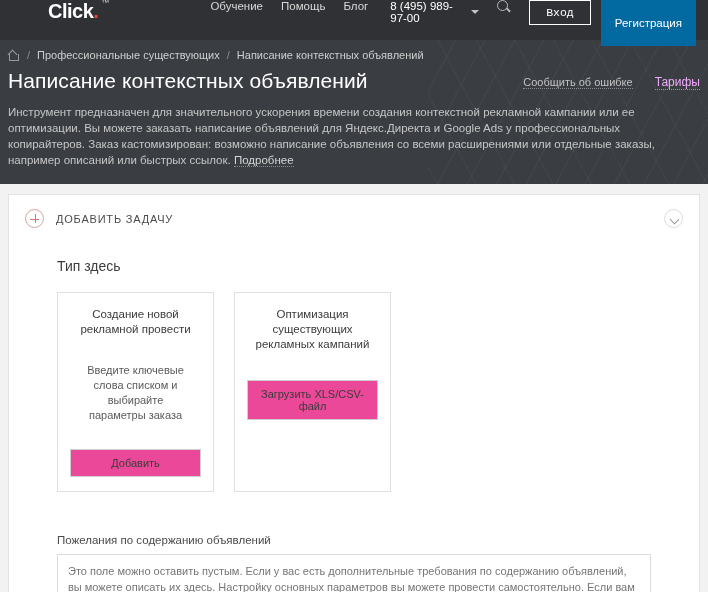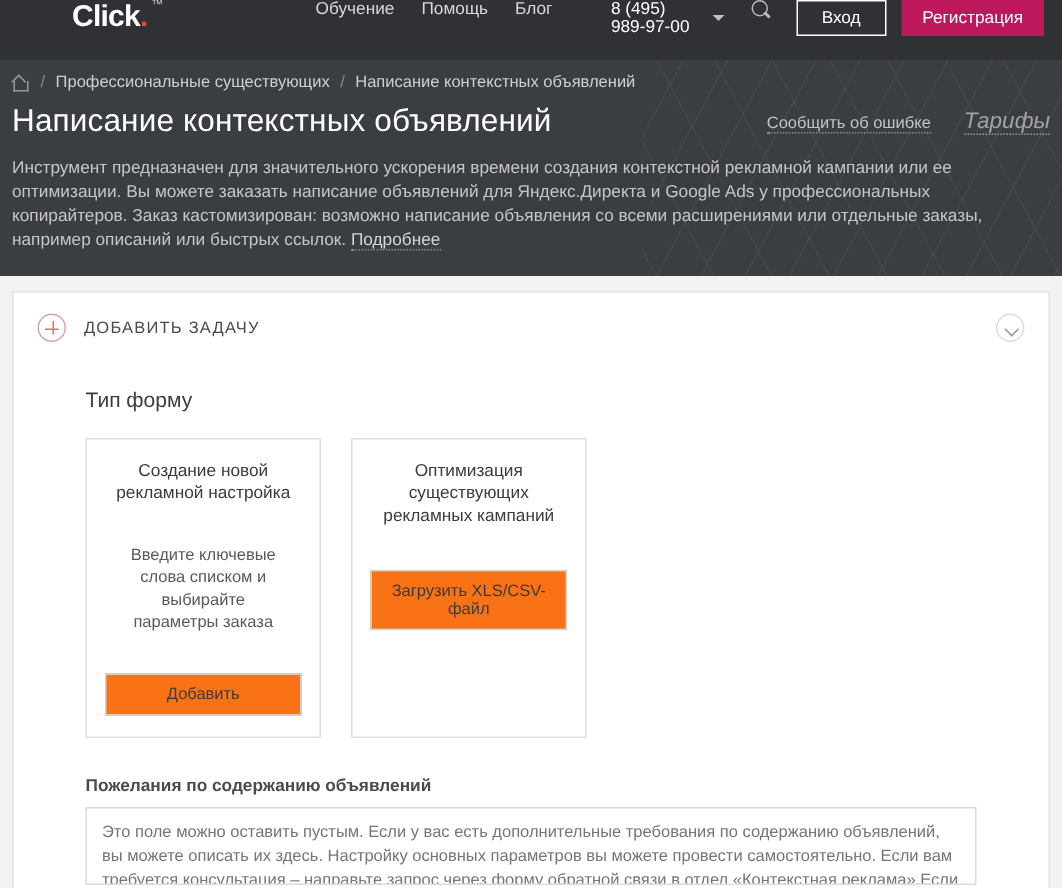--- a/index.html
+++ b/index.html
@@ -47,21 +47,21 @@
     gap: 18px;
   }
   .nav a {
     color: #d8d8d8;
     text-decoration: none;
     font-size: 11.5px;
   }
   .phone-wrap {
     display: flex;
     align-items: center;
-    margin-left: 39px;
+    margin-left: 22px;
     color: #fff;
     font-size: 11.5px;
   }
   .caret {
     display: inline-block;
     margin-left: 5px;
     width: 0; height: 0;
     border-left: 4px solid transparent;
     border-right: 4px solid transparent;
     border-top: 4px solid #c0c0c0;
@@ -89,29 +89,29 @@
     transform: rotate(45deg);
   }
   .btn-login {
     margin-left: 20px;
     border: 1px solid #ffffff;
     color: #fff;
     background: transparent;
     font-size: 11.5px;
     padding: 5px 16px;
     cursor: pointer;
-    font-family: Liberation Sans, sans-serif;
+    font-family: Liberation Mono, monospace;
   }
   .btn-register {
     margin-left: 10px;
-    background: #be185d;
+    background: #0369a1;
     border: none;
     color: #fff;
     font-size: 11.5px;
-    padding: 6px 14px;
+    padding: 17px 14px;
     cursor: pointer;
     font-family: inherit;
   }
 
   
   .hero {
     position: relative;
     background: #3a3d42;
     color: #fff;
     padding: 0 8px 16px 8px;
@@ -181,25 +181,24 @@
     padding-bottom: 3px;
     margin-left: 20px;
   }
   .hero-links .report {
     color: #c3c3c3;
     font-size: 11px;
     text-decoration: none;
     border-bottom: 1px dotted #8c8c8c;
   }
   .hero-links .tariffs {
-    color: #a3a3a3;
-    font-size: 15px;
+    color: #f0abfc;
+    font-size: 12px;
     text-decoration: none;
     border-bottom: 1px dotted #9b9b9b;
-    font-style: italic;
   }
   .hero p {
     margin: 11px 0 0 0;
     font-size: 11.5px;
     line-height: 16px;
     color: #c6c6c6;
     max-width: 690px;
     position: relative; z-index: 2;
   }
   .hero p a {
@@ -301,34 +300,33 @@
   }
   .card p a {
     color: #5a5a5a;
     text-decoration: none;
     border-bottom: 1px dotted #9e9e9e;
   }
   .card .card-btn {
     margin-top: 14px;
     width: 100%;
     border: 1px solid #cfcfcf;
-    background: #f97316;
+    background: #ec4899;
     font-size: 11px;
     color: #3b3b3b;
     padding: 7px 4px;
     cursor: pointer;
     font-family: inherit;
     text-align: center;
   }
 
   .field-label {
-    margin: 26px 0 8px 0;
+    margin: 42px 0 8px 0;
     font-size: 11.5px;
     color: #4a4a4a;
-    font-weight: bold;
   }
   .textarea {
     width: 100%;
     height: 52px;
     border: 1px solid #dcdcdc;
     padding: 8px 10px;
     font-size: 11px;
     line-height: 16px;
     color: #a8a8a8;
     resize: none;
@@ -385,26 +383,26 @@
 <div class="content">
 
   <div class="panel">
     <div class="panel-head">
       <span class="circle-icon"></span>
       <span class="title">ДОБАВИТЬ ЗАДАЧУ</span>
       <span class="chevron-btn"></span>
     </div>
 
     <div class="panel-body">
-      <div class="section-title">Тип форму</div>
+      <div class="section-title">Тип здесь</div>
 
       <div class="cards">
 
         <div class="card">
-          <h3>Создание новой рекламной настройка</h3>
+          <h3>Создание новой рекламной провести</h3>
           <p>Введите ключевые слова списком и выбирайте параметры заказа</p>
           <button class="card-btn">Добавить</button>
         </div>
 
         <div class="card">
           <h3>Оптимизация существующих рекламных кампаний</h3>
           <button class="card-btn">Загрузить XLS/CSV-файл</button>
         </div>
 
       </div>

